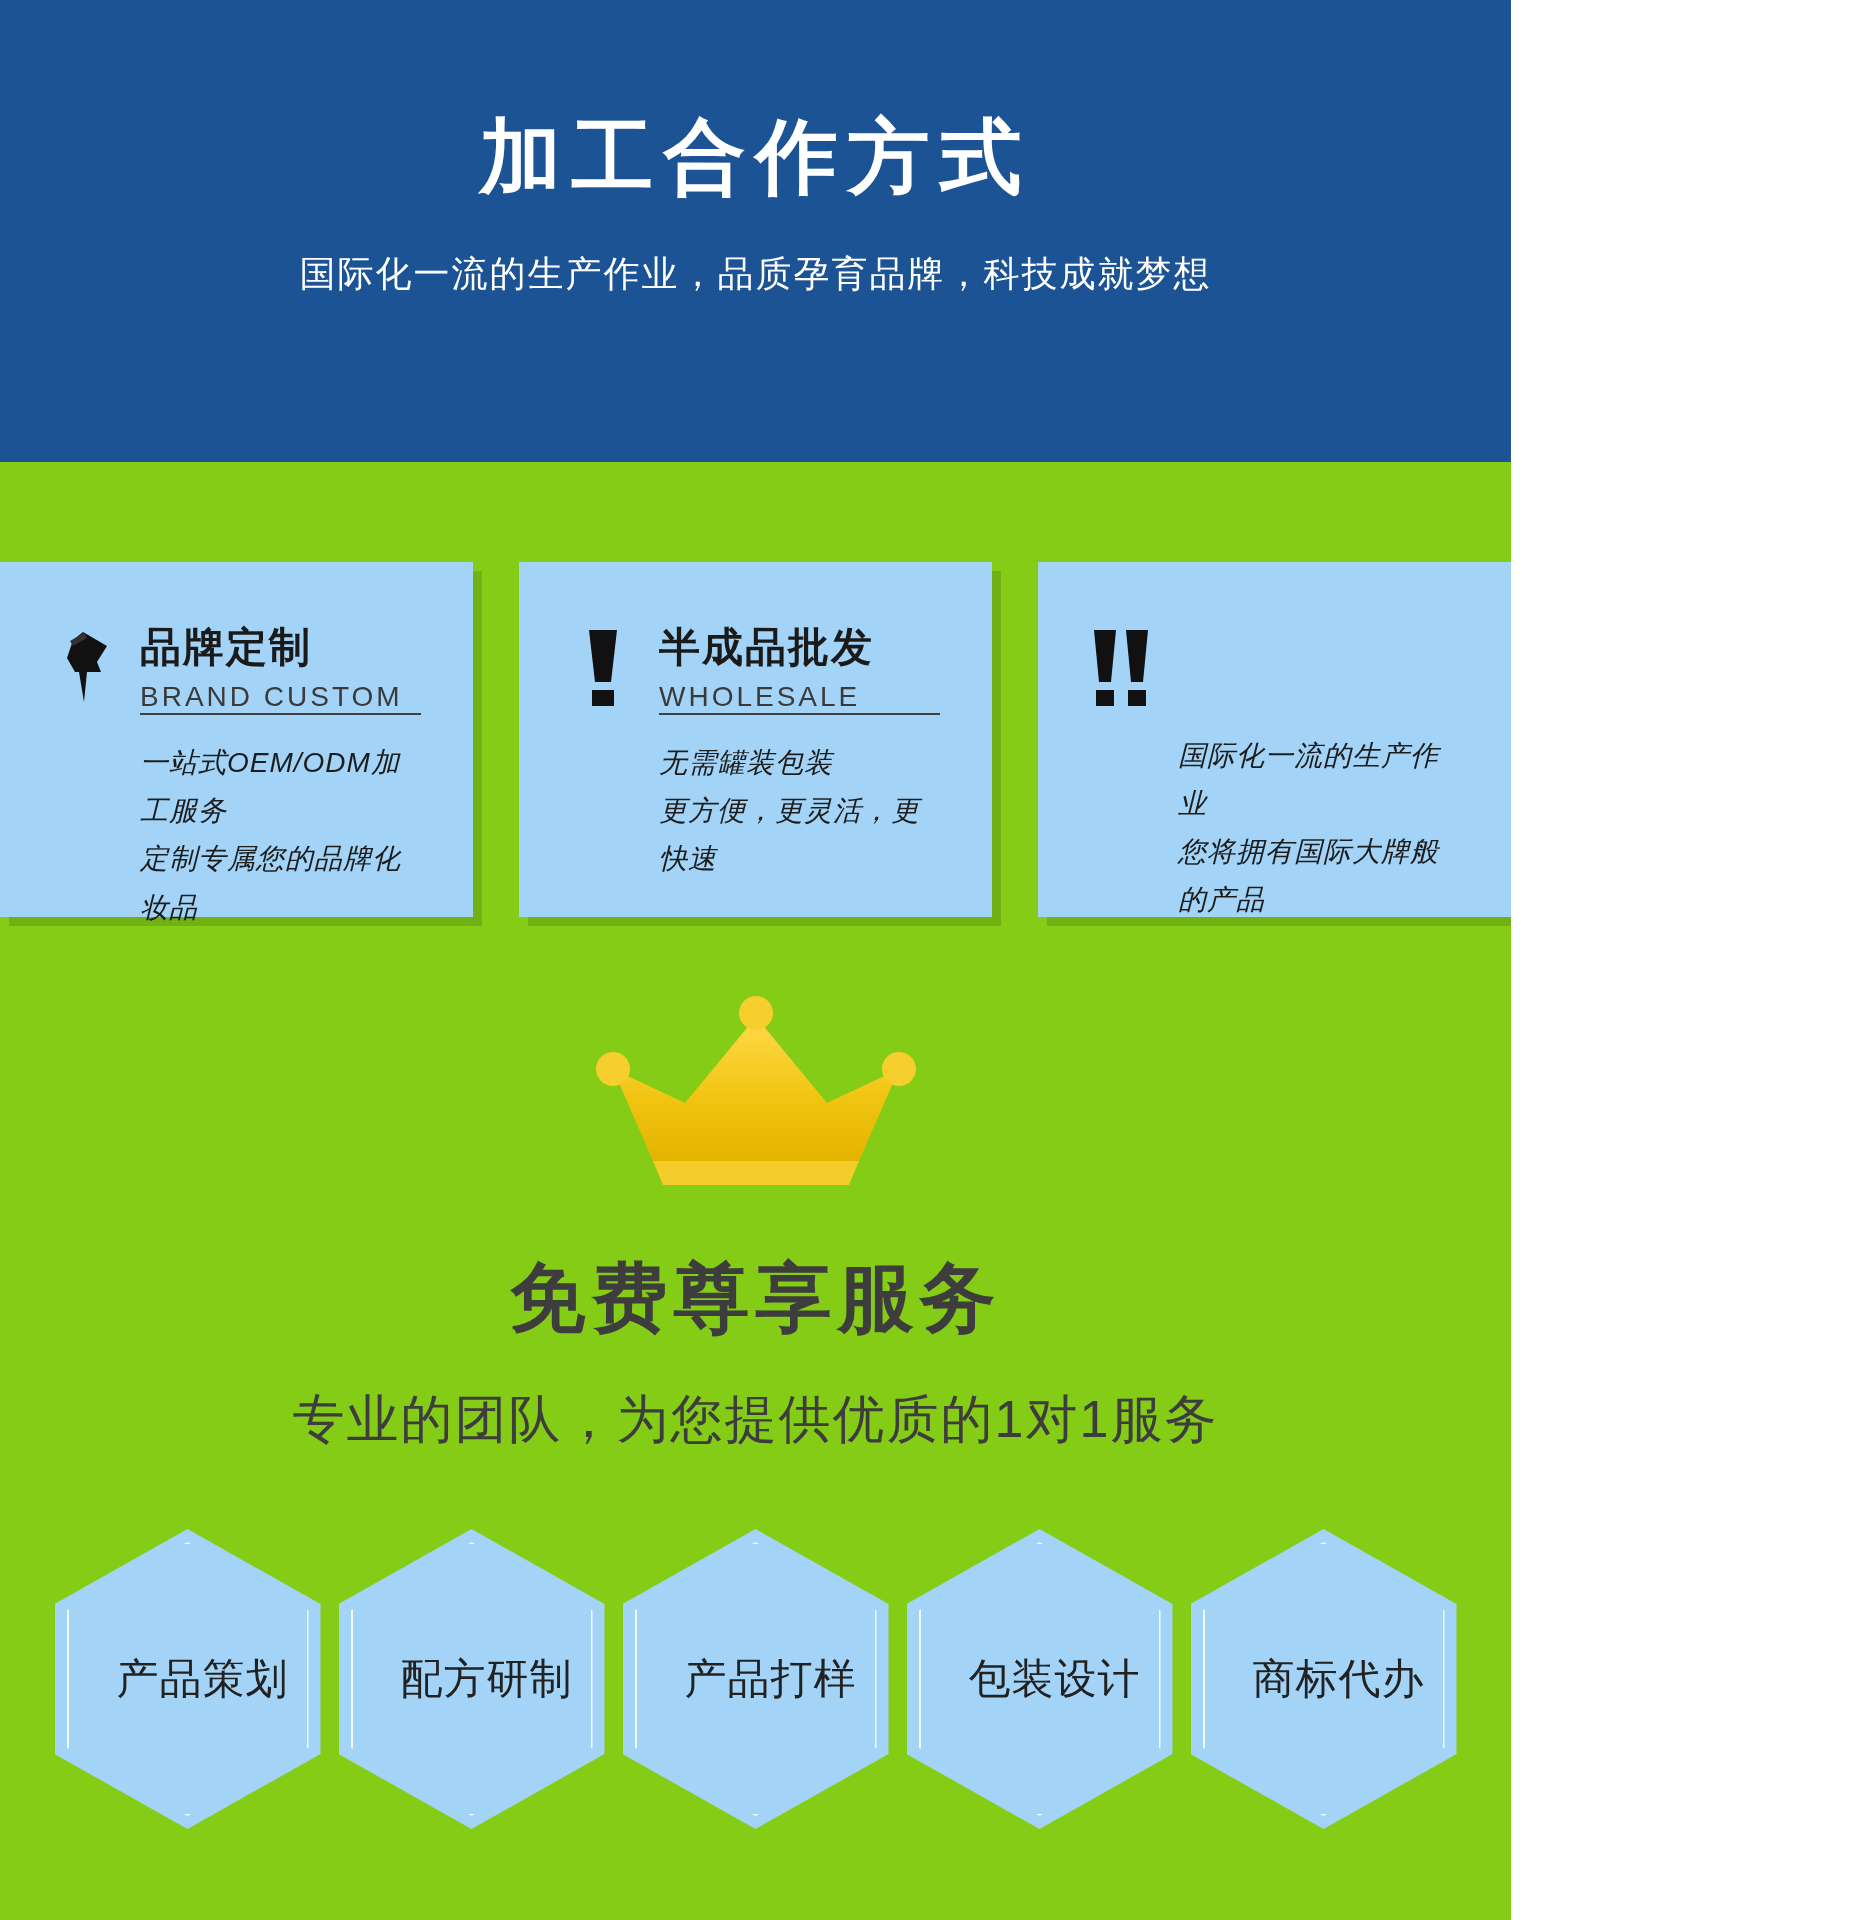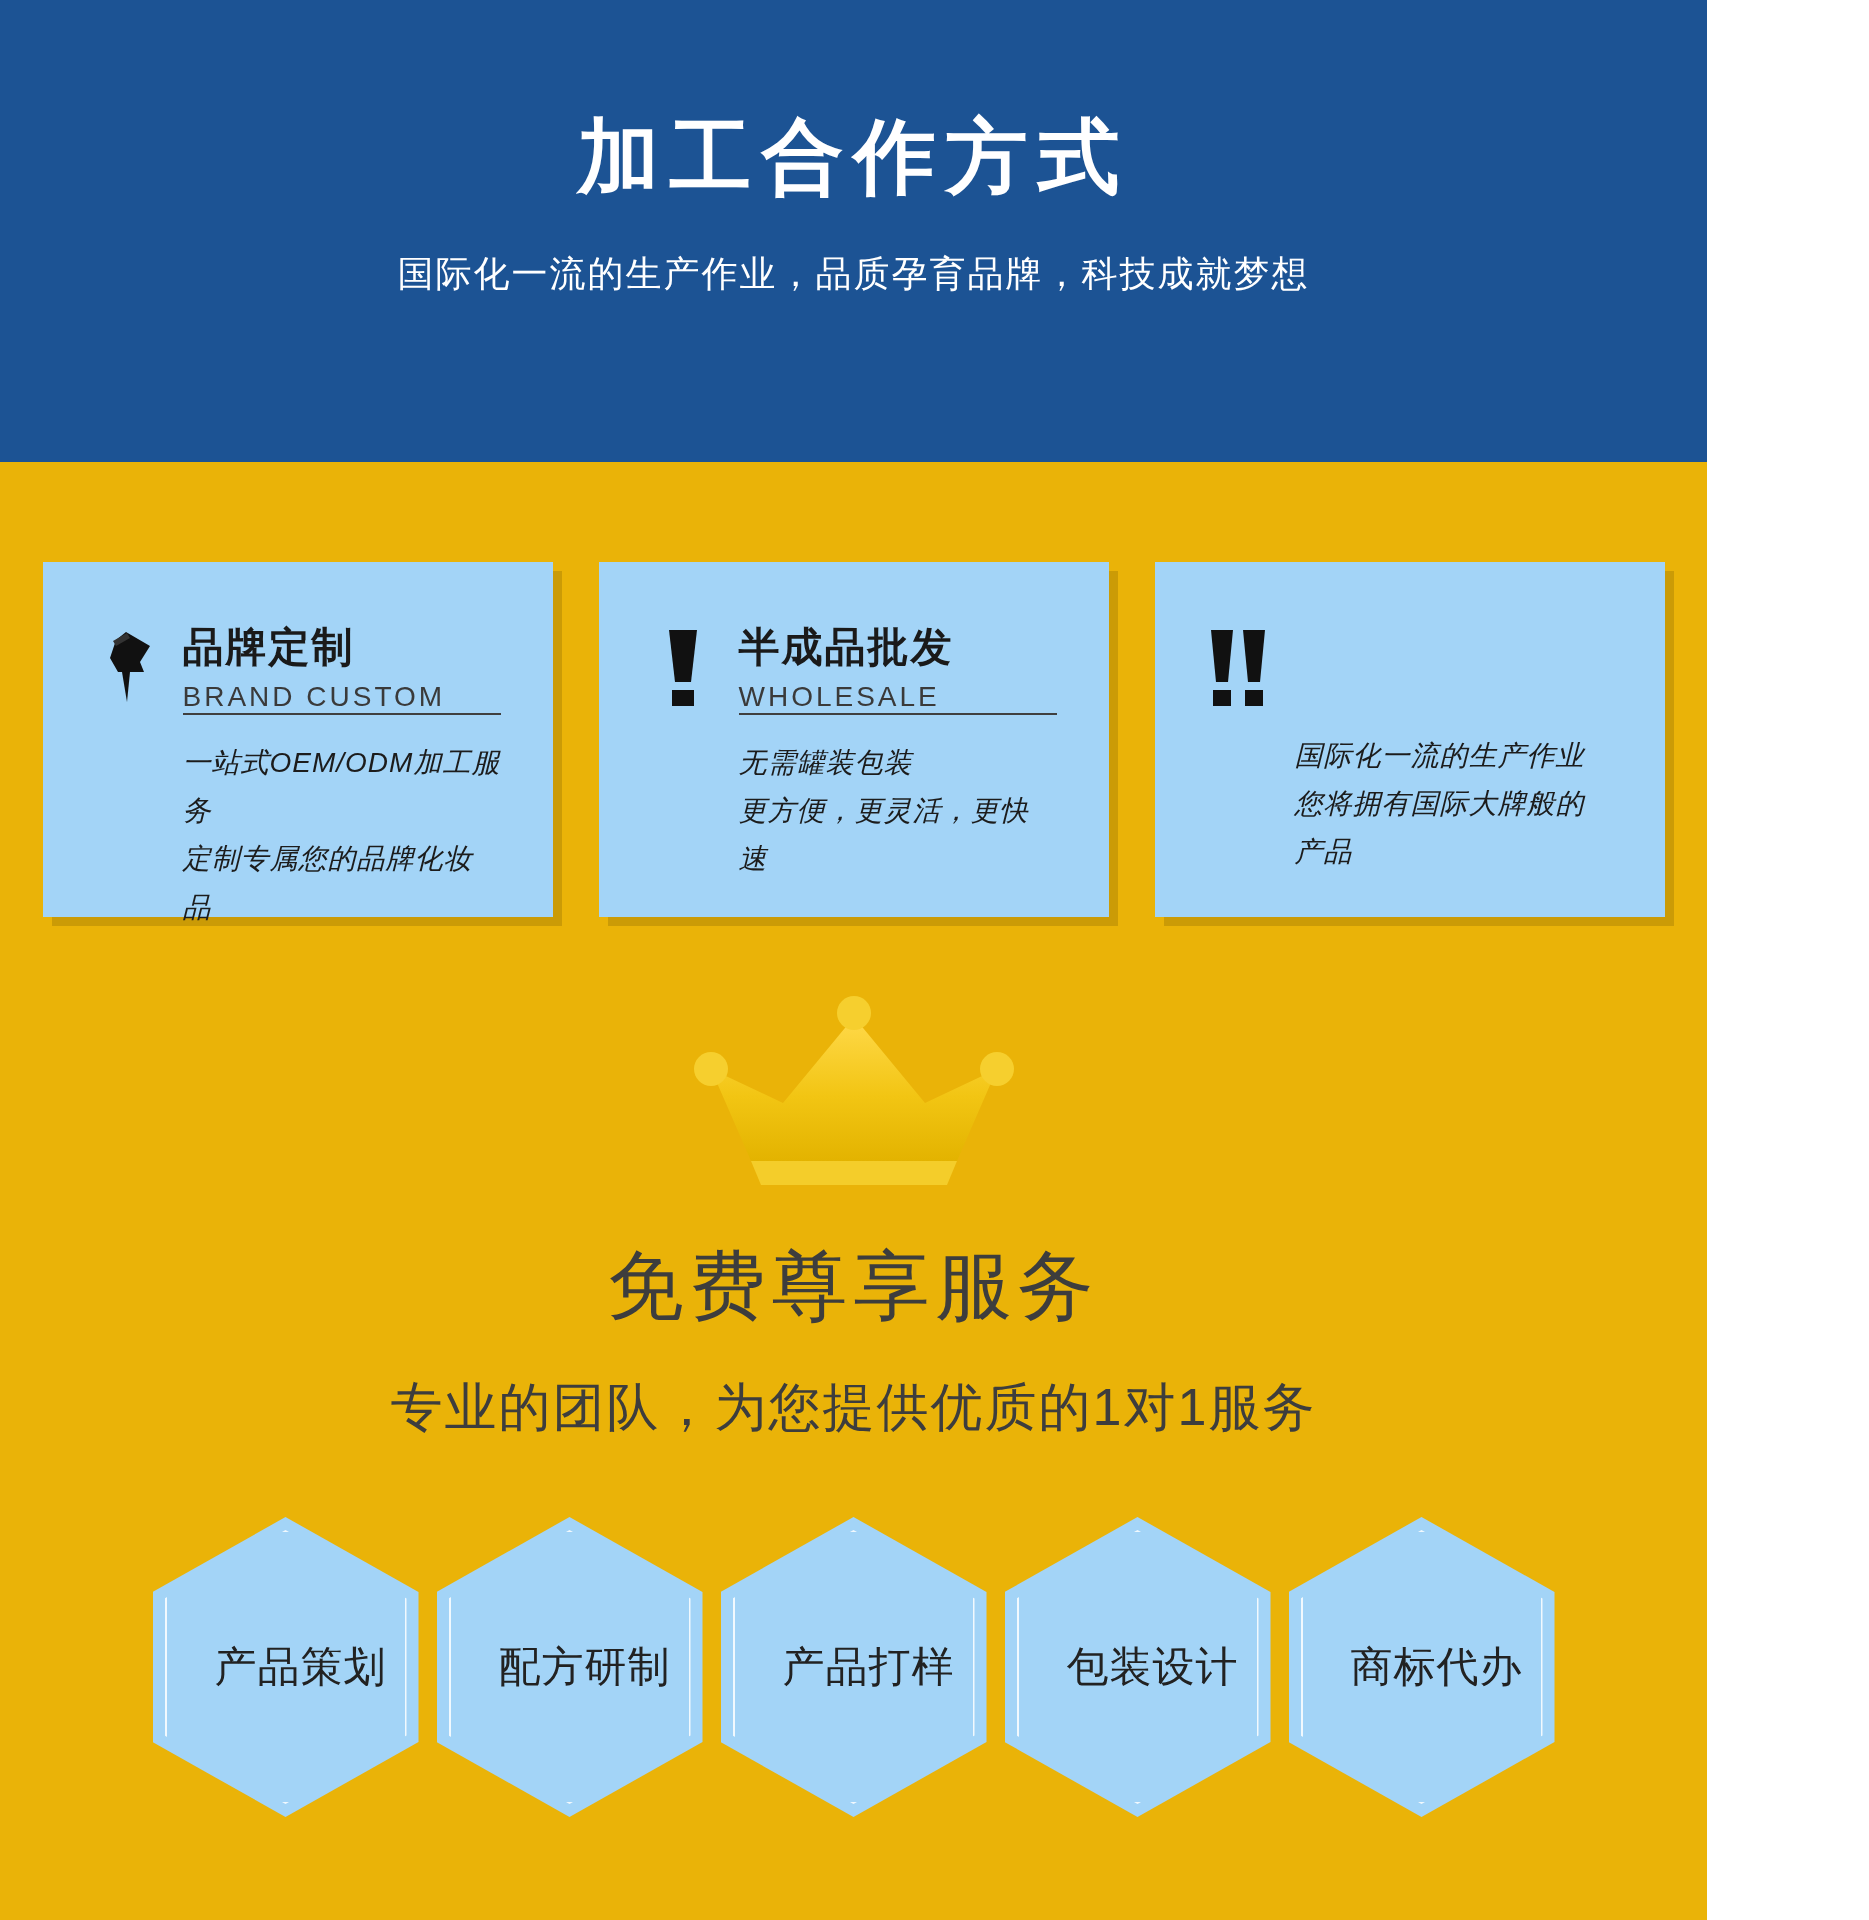--- a/index.html
+++ b/index.html
@@ -5,23 +5,23 @@
   * { box-sizing: border-box; margin: 0; padding: 0; }
 
   html, body {
     width: 1869px;
     background: #ffffff;
     font-family: "Liberation Sans", "DejaVu Sans", sans-serif;
   }
 
   .page {
     position: relative;
-    width: 1707px;
+    width: 1511px;
     min-height: 1920px;
-    background: #eab308;
+    background: #84cc16;
     overflow: hidden;
   }
 
   
   .banner {
     width: 100%;
     height: 462px;
     background: #1c5394;
     display: flex;
     flex-direction: column;
@@ -116,24 +116,24 @@
 
   
   .crown-wrap {
     display: flex;
     justify-content: center;
     margin-top: 78px;
   }
 
   
   .service-title {
-    margin-top: 46px;
+    margin-top: 58px;
     text-align: center;
     font-size: 76px;
-    font-weight: normal;
+    font-weight: bold;
     color: #3d3d3d;
     letter-spacing: 6px;
   }
 
   .service-sub {
     margin-top: 34px;
     text-align: center;
     font-size: 52px;
     color: #3d3d3d;
     letter-spacing: 2px;

